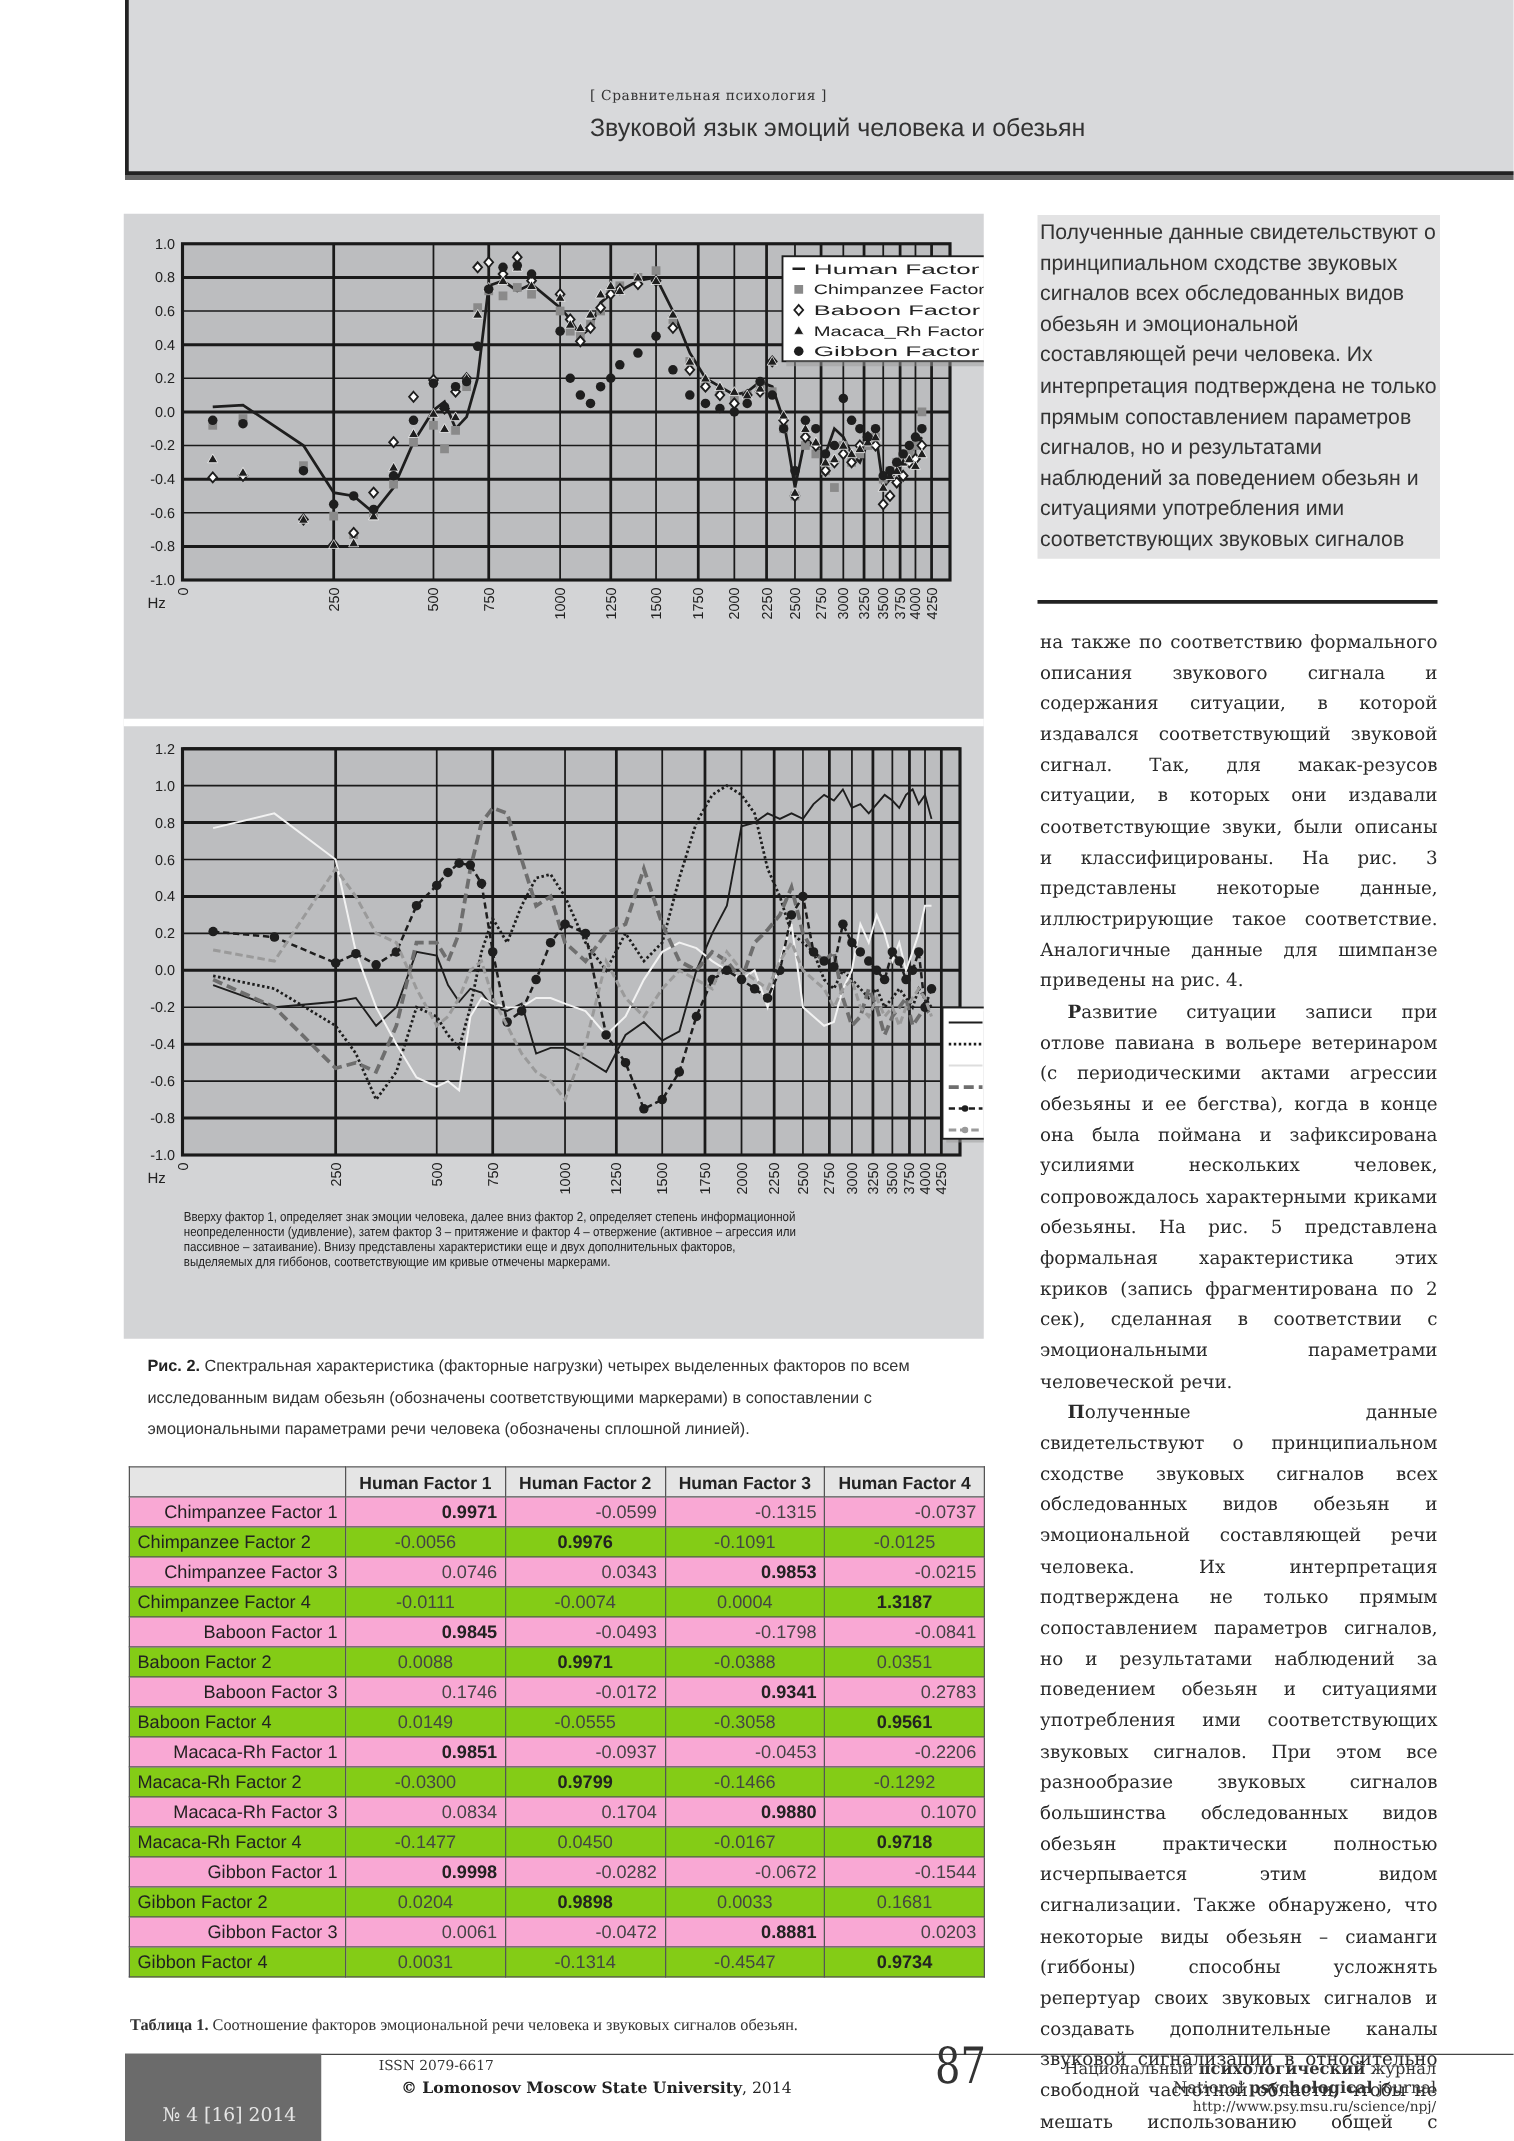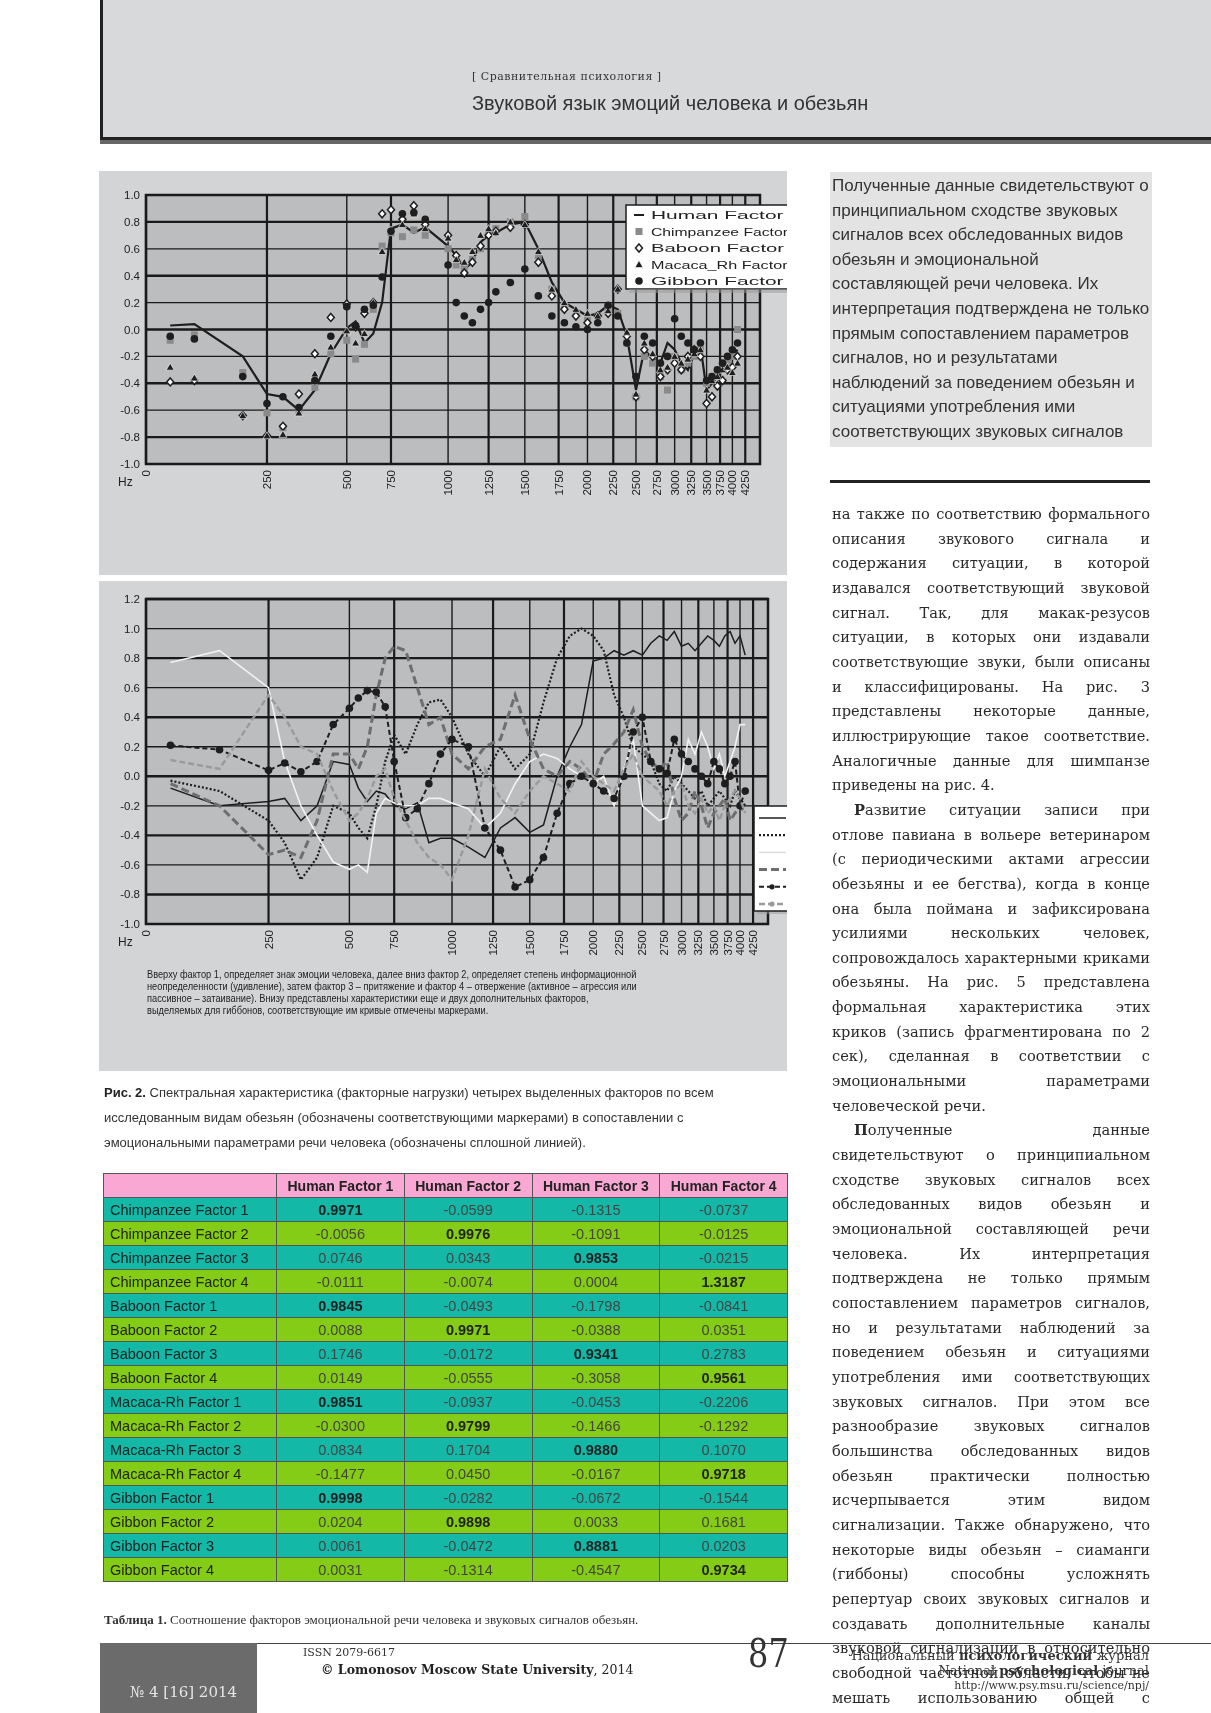--- a/index.html
+++ b/index.html
@@ -5,28 +5,28 @@
   html,body{margin:0;padding:0;background:#fff;}
   body{width:1211px;height:1713px;position:relative;overflow:hidden;font-family:"DejaVu Sans",sans-serif;color:#222;}
   .banner{position:absolute;left:100px;top:0;width:1111px;height:140px;background:#d8d9db;border-left:3px solid #222;border-bottom:3px solid #222;box-sizing:border-box;}
   .banner-rule{position:absolute;left:100px;top:140px;width:1111px;height:4px;background:#666;}
   .rubric{position:absolute;left:472px;top:70px;font-family:"DejaVu Serif",serif;font-size:11px;letter-spacing:0.5px;color:#333;}
   .subtitle{position:absolute;left:472px;top:92px;font-family:"Liberation Sans",sans-serif;font-size:20px;color:#333;}
   .fig-box{position:absolute;left:99px;top:171px;width:688px;height:900px;background:#d3d4d6;}
   .fig-notch{position:absolute;left:99px;top:575px;width:688px;height:6px;background:#fff;}
   svg text{font-family:"Liberation Sans",sans-serif;}
   .note{position:absolute;left:147px;top:968px;width:560px;font-family:"Liberation Sans",sans-serif;font-size:10.5px;line-height:12px;color:#222;transform:scaleX(0.88);transform-origin:left top;}
-  .caption{position:absolute;left:104px;top:1080px;width:660px;font-family:"Liberation Sans",sans-serif;font-size:13px;line-height:25px;color:#333;}
+  .caption{position:absolute;left:118px;top:1080px;width:660px;font-family:"Liberation Sans",sans-serif;font-size:13px;line-height:25px;color:#333;}
   .caption b{color:#222;}
   table.factors{position:absolute;left:103px;top:1173px;width:685px;border-collapse:collapse;font-family:"Liberation Sans",sans-serif;font-size:14.5px;}
   table.factors th,table.factors td{border:1px solid #555;height:23px;padding:0 6px;}
-  table.factors th{background:#f9a8d4;font-weight:bold;text-align:center;font-size:14px;}
+  table.factors th{background:#e5e5e5;font-weight:bold;text-align:center;font-size:14px;}
   table.factors td{text-align:center;color:#444;}
   table.factors td.rowlbl{text-align:left;color:#222;width:160px;}
-  table.factors tr.odd td{background:#14b8a6;}
+  table.factors tr.odd td{background:#f9a8d4;text-align:right;}
   table.factors tr.even td{background:#84cc16;}
   table.factors td.hi{font-weight:bold;color:#222;}
   .tcaption{position:absolute;left:104px;top:1612px;font-family:Liberation Serif, serif;font-size:13px;color:#333;}
   .pullquote{position:absolute;left:830px;top:172px;width:320px;background:#e3e3e4;font-family:"Liberation Sans",sans-serif;font-size:17px;line-height:24.6px;color:#333;padding:2px 0 2px 2px;}
   .pq-rule{position:absolute;left:830px;top:480px;width:320px;height:3px;background:#222;}
   .body{position:absolute;left:832px;top:502px;width:318px;font-family:"DejaVu Serif",serif;font-size:14.6px;line-height:24.65px;text-align:justify;color:#2a2a2a;hyphens:manual;}
   .body p{margin:0;text-indent:0;}
   .body p.ind{text-indent:22px;}
   .body b{font-weight:bold;}
   .footer-rule{position:absolute;left:100px;top:1643px;width:1111px;height:1px;background:#444;}

